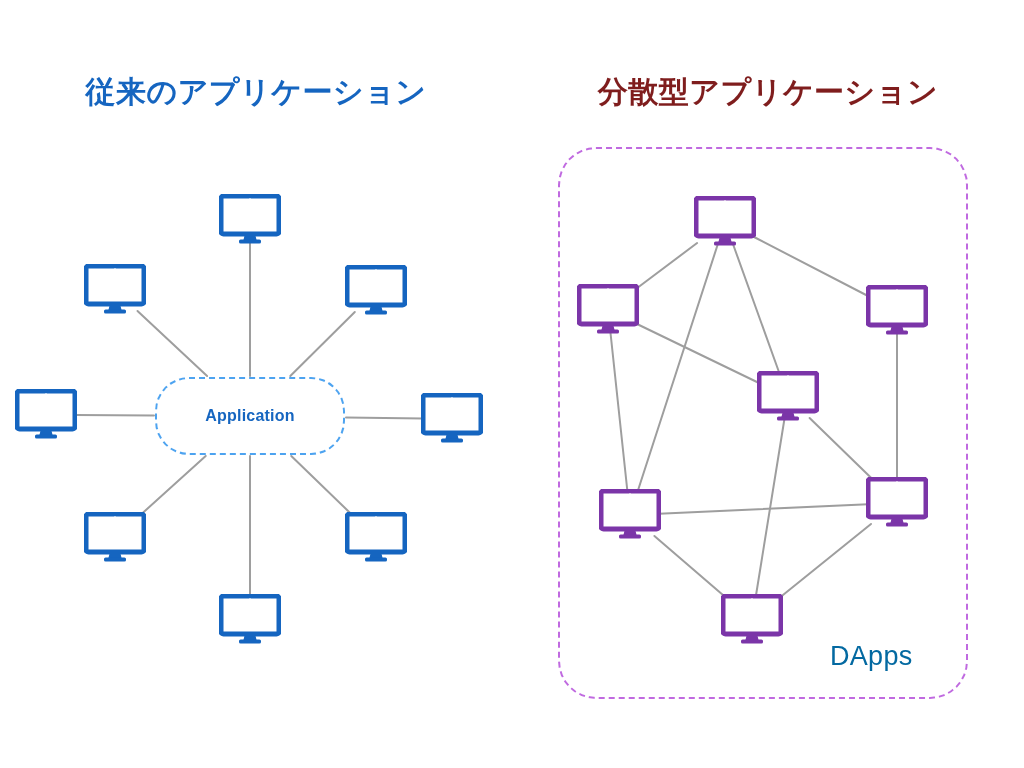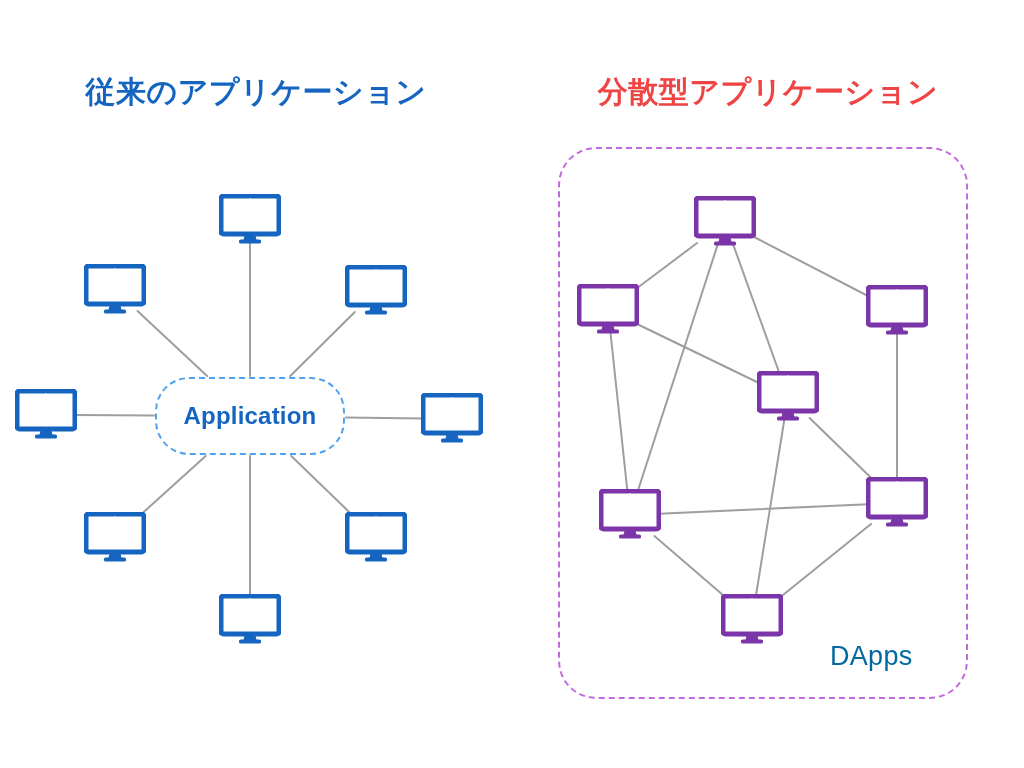--- a/index.html
+++ b/index.html
@@ -32,21 +32,21 @@
     position: absolute;
     top: 72px;
     width: 100%;
     text-align: center;
     font-size: 30px;
     font-weight: bold;
     letter-spacing: 0.5px;
     white-space: nowrap;
   }
   #title-left  { color: #1565c0; }
-  #title-right { color: #ef4444; }
+  #title-right { color: #7f1d1d; }
 
   .stage {
     position: absolute;
     left: 0;
     top: 0;
     width: 1024px;
     height: 768px;
     pointer-events: none;
   }
   .edges {
@@ -75,21 +75,21 @@
     height: 78px;
     border: 2px dashed #4da3f0;
     border-radius: 34px;
     background: #ffffff;
     box-sizing: border-box;
     display: flex;
     align-items: center;
     justify-content: center;
   }
   #hub-label {
-    font-size: 24px;
+    font-size: 16px;
     font-weight: bold;
     color: #1565c0;
     letter-spacing: 0.2px;
   }
 
   
   #dapps-box {
     position: absolute;
     left: 558px;
     top: 147px;

